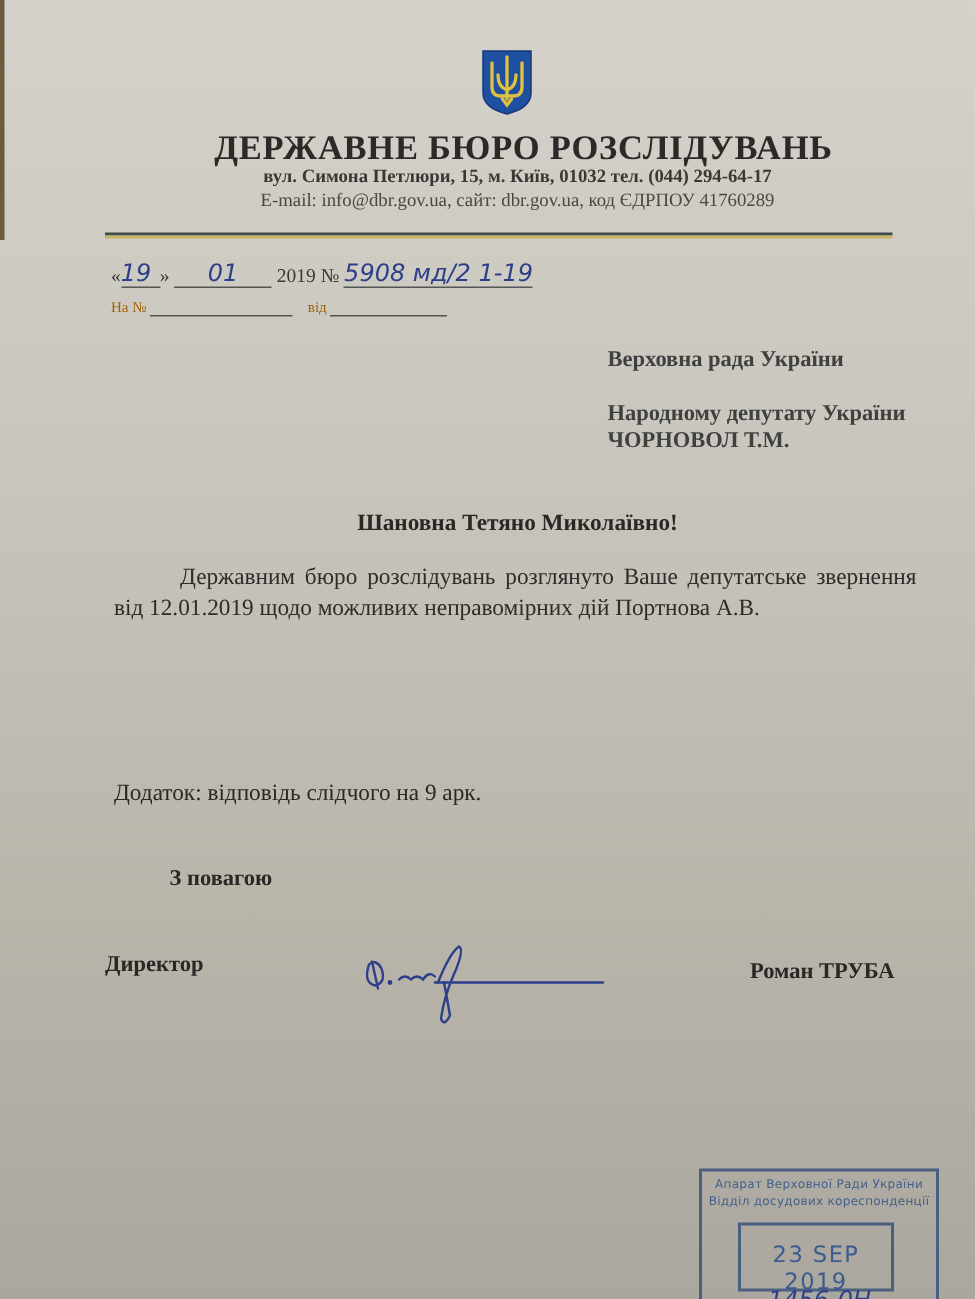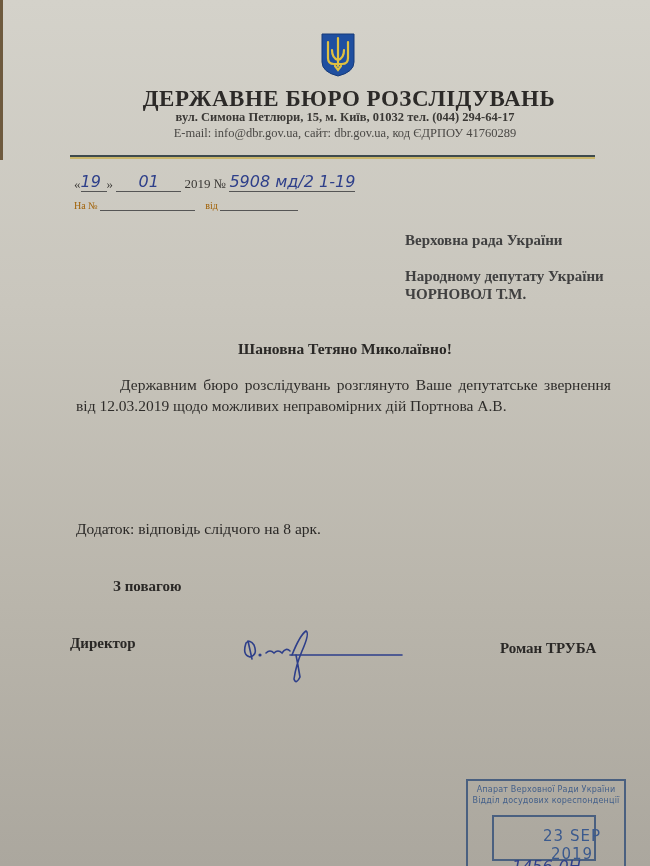--- a/index.html
+++ b/index.html
@@ -82,21 +82,21 @@
     .stamp-line1, .stamp-line2 {
       font-size: 8px; text-align: center; line-height: 11px; white-space: nowrap; letter-spacing: 0.2px;
     }
     .stamp-line1 { margin-top: 3px; text-align: center; }
     .stamp-inner {
       position: absolute; left: 24px; top: 34px; width: 100px; height: 42px;
       border: 2px solid #4a6080;
     }
     .stamp-date {
       position: absolute; left: 0; width: 100%; top: 10px; text-align: center;
-      font-size: 15px; letter-spacing: 1px; color: #3b5a8e; padding-left: 28px;
+      font-size: 15px; letter-spacing: 1px; color: #3b5a8e;
     }
     .stamp-reg {
       position: absolute; left: 44px; top: 76px; font-style: italic; font-size: 16px; color: #2e3f8a;
       font-family: "DejaVu Sans", sans-serif;
     }
   </style>
 </head>
 <body>
 
 <div class="page-edge"></div>
@@ -133,24 +133,24 @@
   <span class="blank" style="width:78px;"></span>
 </div>
 
 <div class="addressee" style="top:232px;">Верховна рада України</div>
 <div class="addressee" style="top:268px;">Народному депутату України</div>
 <div class="addressee" style="top:286px;">ЧОРНОВОЛ Т.М.</div>
 
 <div class="salutation">Шановна Тетяно Миколаївно!</div>
 
 <div class="body-text">
-  <p>Державним бюро розслідувань розглянуто Ваше депутатське звернення від 12.03.2019 щодо можливих неправомірних дій Портнова А.В.</p>
+  <p>Державним бюро розслідувань розглянуто Ваше депутатське звернення від 12.01.2019 щодо можливих неправомірних дій Портнова А.В.</p>
 </div>
 
-<div class="annex">Додаток: відповідь слідчого на 8 арк.</div>
+<div class="annex">Додаток: відповідь слідчого на 9 арк.</div>
 <div class="regards">З повагою</div>
 
 <div class="position">Директор</div>
 
 <svg class="signature" viewBox="0 0 170 60">
   <g fill="none" stroke="#2e3f8a" stroke-width="1.6" stroke-linecap="round">
     <path d="M6 18 Q2 30 10 32 Q18 30 14 20 Q10 14 6 18"></path>
     <path d="M8 16 L12 34"></path>
     <circle cx="20" cy="30" r="0.8"></circle>
     <path d="M26 28 Q30 24 34 28 Q38 24 42 28 Q46 22 50 26"></path>

